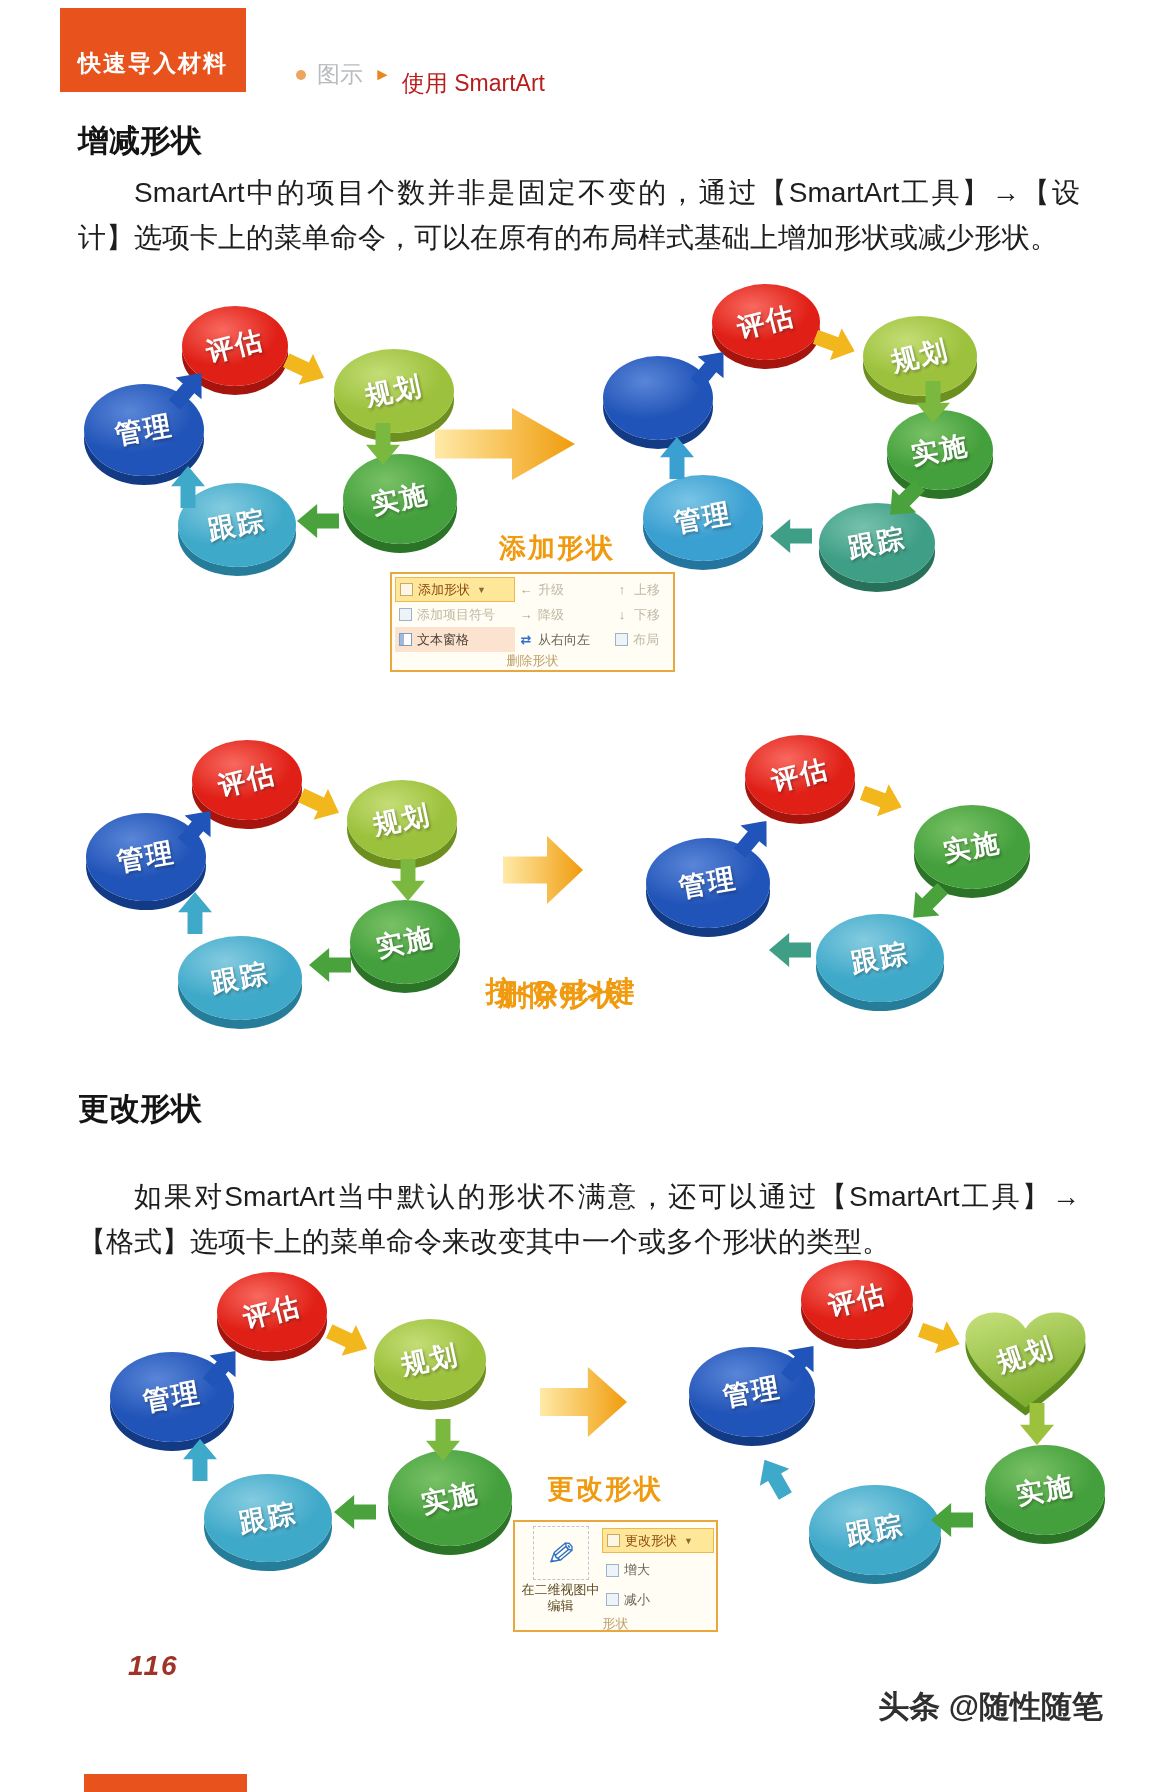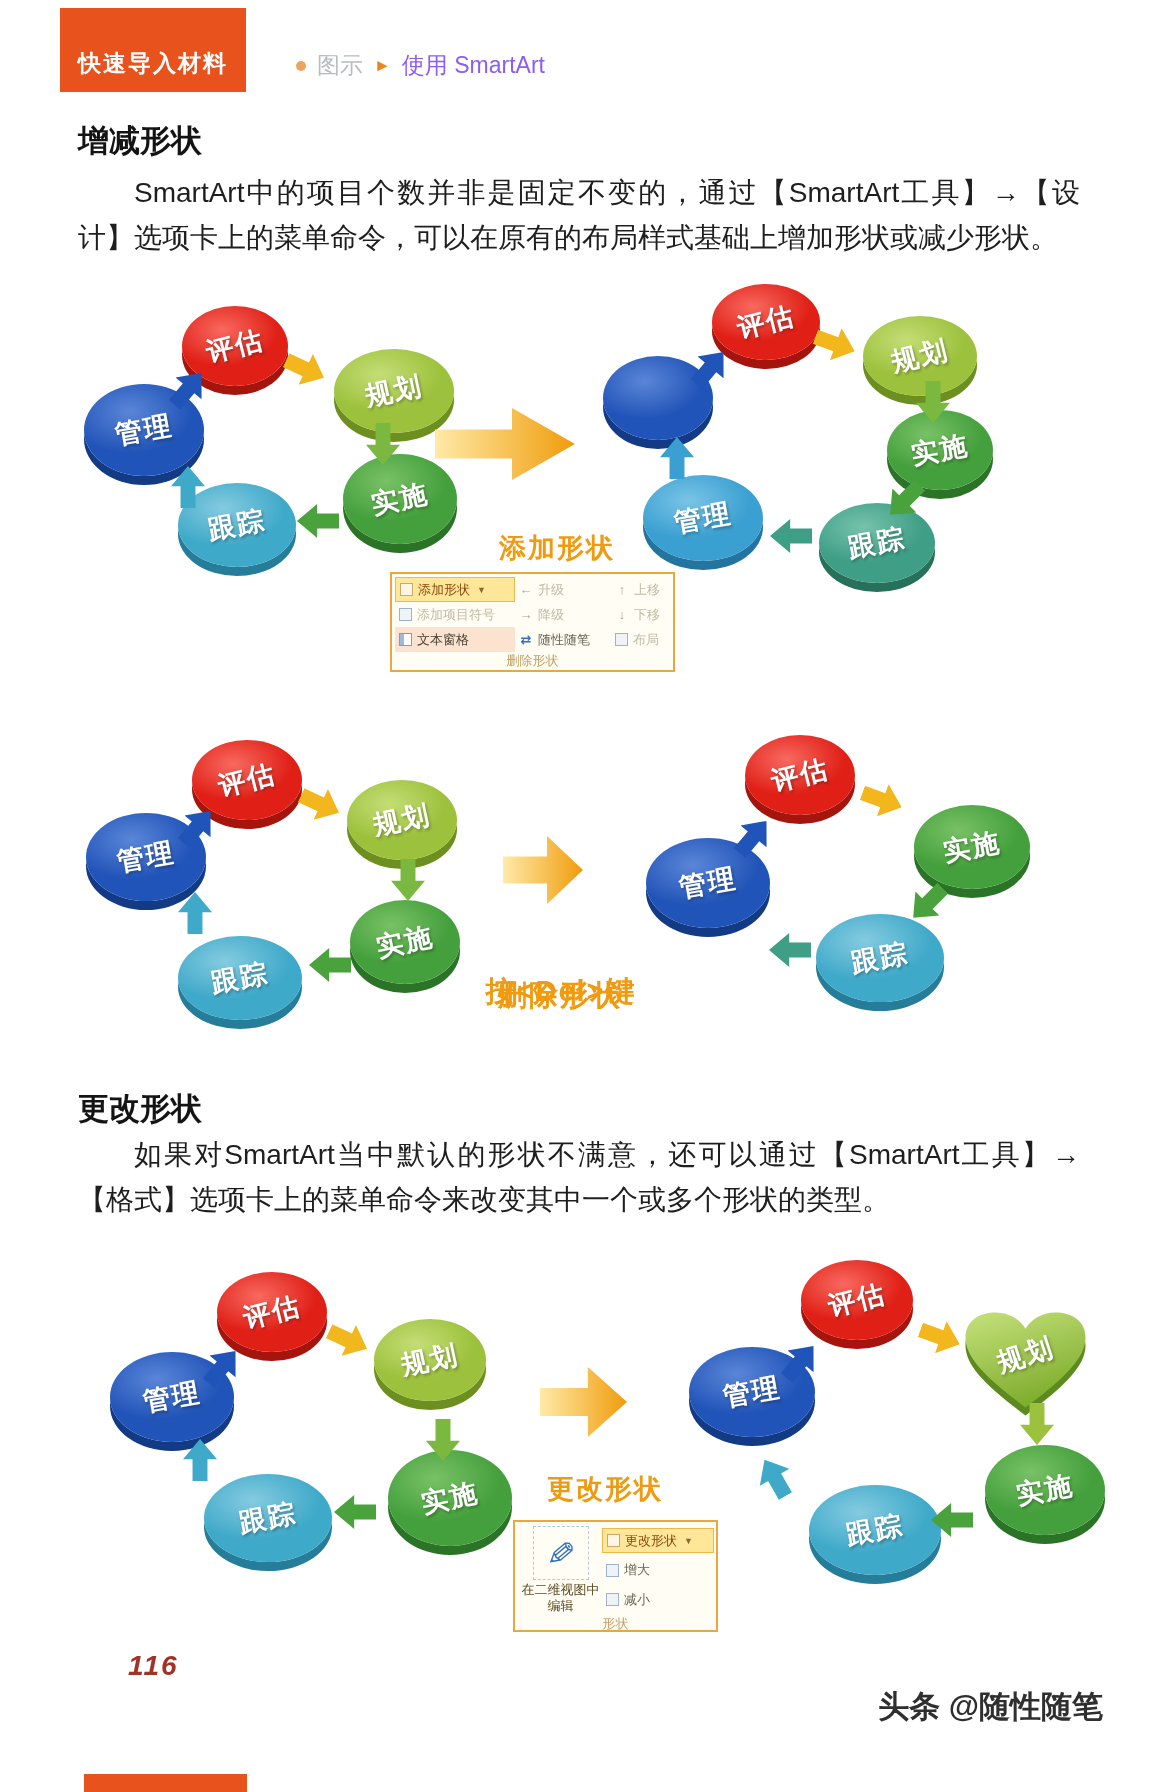--- a/index.html
+++ b/index.html
@@ -7,21 +7,21 @@
         font-family:"Liberation Sans","DejaVu Sans",sans-serif;margin:0 auto;}
 
   
   .badge{position:absolute;left:60px;top:8px;width:186px;height:84px;background:#e8521c;
          color:#fff;display:flex;align-items:flex-end;justify-content:center;
          padding-bottom:13px;font-weight:bold;font-size:23px;letter-spacing:2px;box-sizing:border-box;}
   .crumb{position:absolute;left:296px;top:50px;display:flex;align-items:center;gap:11px;font-size:23px;}
   .crumb-dot{width:10px;height:10px;border-radius:50%;background:#eda55e;}
   .crumb-section{color:#b9bcbe;}
   .crumb-arrow{color:#e8861f;font-size:17px;}
-  .crumb-title{color:#8b5cf6;}
+  .crumb-title{color:#b91c1c;margin-top:18px;}
 
   
   .h1{position:absolute;left:78px;font-size:31px;font-weight:bold;color:#141414;}
   .para{position:absolute;left:78px;width:1002px;font-size:28px;color:#1e1e1e;
         line-height:1.62;text-indent:2em;text-align:justify;}
 
   
   .node{position:absolute;border-radius:50%;}
   .node .lbl{position:absolute;inset:0;display:flex;align-items:center;justify-content:center;
              color:#fff;font-weight:bold;font-size:27px;letter-spacing:2px;
@@ -165,21 +165,21 @@
         <div class="tb-item dim">
             <span class="glyph">←</span>
             <span>升级</span>
           </div>
         <div class="tb-item dim">
             <span class="glyph">→</span>
             <span>降级</span>
           </div>
         <div class="tb-item">
             <span class="glyph blue">⇄</span>
-            <span>随性随笔</span>
+            <span>从右向左</span>
           </div>
       </div>
       <div class="tb-col">
         <div class="tb-item dim">
             <span class="glyph">↑</span>
             <span>上移</span>
           </div>
         <div class="tb-item dim">
             <span class="glyph">↓</span>
             <span>下移</span>
@@ -229,21 +229,21 @@
     </div>
   <div class="node teal" style="left:816px;top:914px;width:128px;height:88px">
       <span class="lbl" style="transform:rotate(-10deg)">跟踪</span>
     </div>
   <div class="arr" style="left:732px;top:820px;background:#2154b8;transform:rotate(-50deg)"></div>
   <div class="arr" style="left:861px;top:783px;background:#f2b71c;transform:rotate(20deg)"></div>
   <div class="arr" style="left:907px;top:886px;background:#4aa23c;transform:rotate(135deg)"></div>
   <div class="arr" style="left:769px;top:933px;background:#3f9e86;transform:rotate(180deg)"></div>
 
   <div class="h1" style="top:1088px">更改形状</div>
-  <p class="para" style="top:1132px;margin:0">如果对SmartArt当中默认的形状不满意，还可以通过【SmartArt工具】→【格式】选项卡上的菜单命令来改变其中一个或多个形状的类型。</p>
+  <p class="para" style="top:1174px;margin:0">如果对SmartArt当中默认的形状不满意，还可以通过【SmartArt工具】→【格式】选项卡上的菜单命令来改变其中一个或多个形状的类型。</p>
 
   <div class="node red" style="left:217px;top:1272px;width:110px;height:80px">
       <span class="lbl" style="transform:rotate(-14deg)">评估</span>
     </div>
   <div class="node ygreen" style="left:374px;top:1319px;width:112px;height:82px">
       <span class="lbl" style="transform:rotate(-12deg)">规划</span>
     </div>
   <div class="node blue" style="left:110px;top:1352px;width:124px;height:90px">
       <span class="lbl" style="transform:rotate(-10deg)">管理</span>
     </div>

